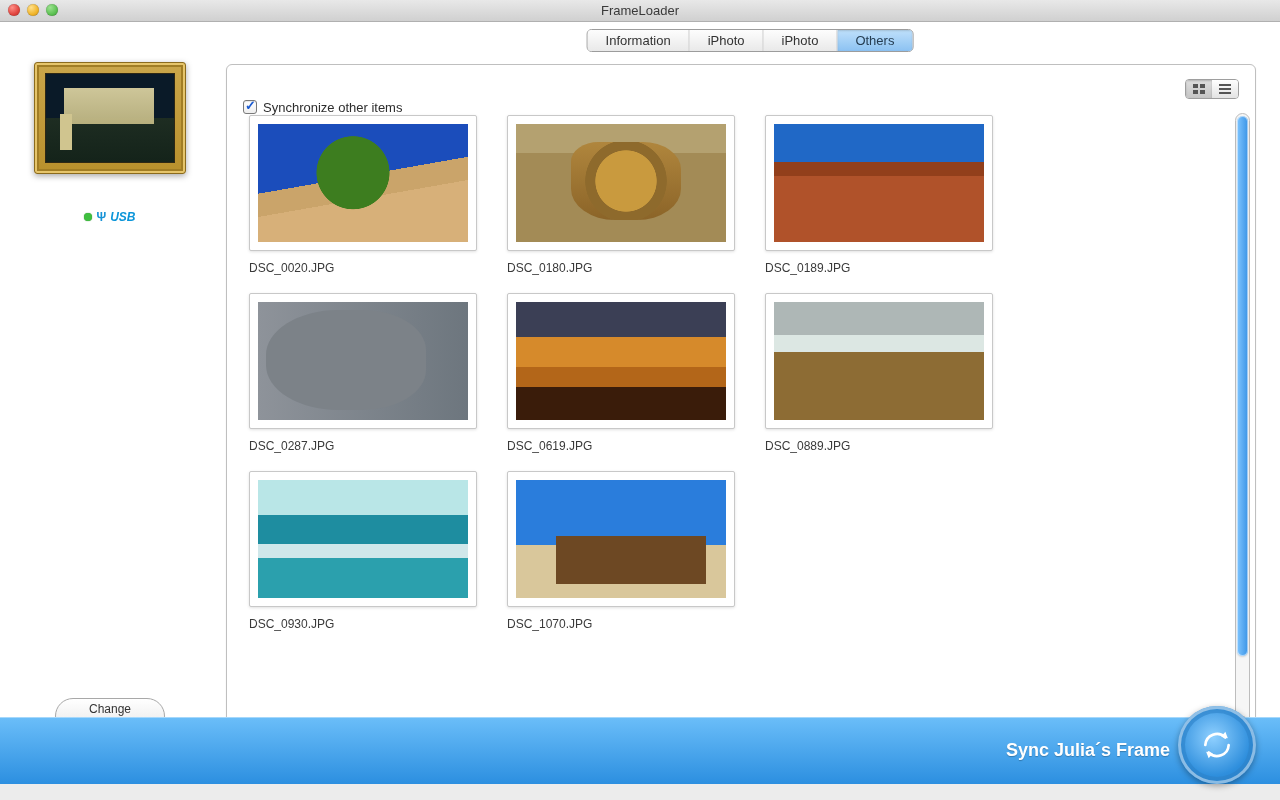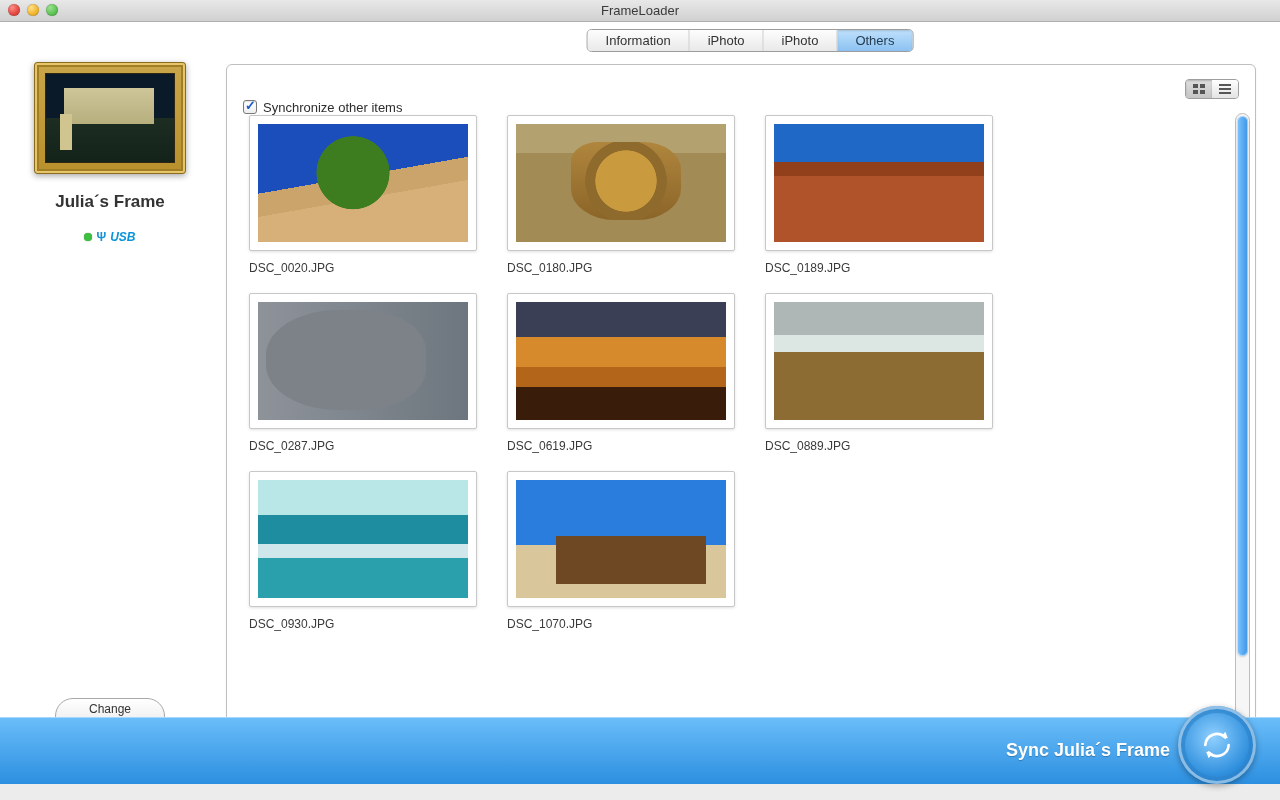--- a/index.html
+++ b/index.html
@@ -171,21 +171,20 @@
     <div class="tl green"></div>
   </div>
   <span>FrameLoader</span>
 </div>
 
 <div class="content">
   <div class="sidebar">
     <div class="frame-thumb">
         <div></div>
       </div>
-    <div class="frame-name">Julia´s Frame</div>
     <div class="conn">
       <span class="dot"></span>
       <span class="usbico">Ψ</span>
       <span>USB</span>
     </div>
     <button class="change-btn">Change Frame</button>
   </div>
 
   <div class="main">
     <div class="tabs">

